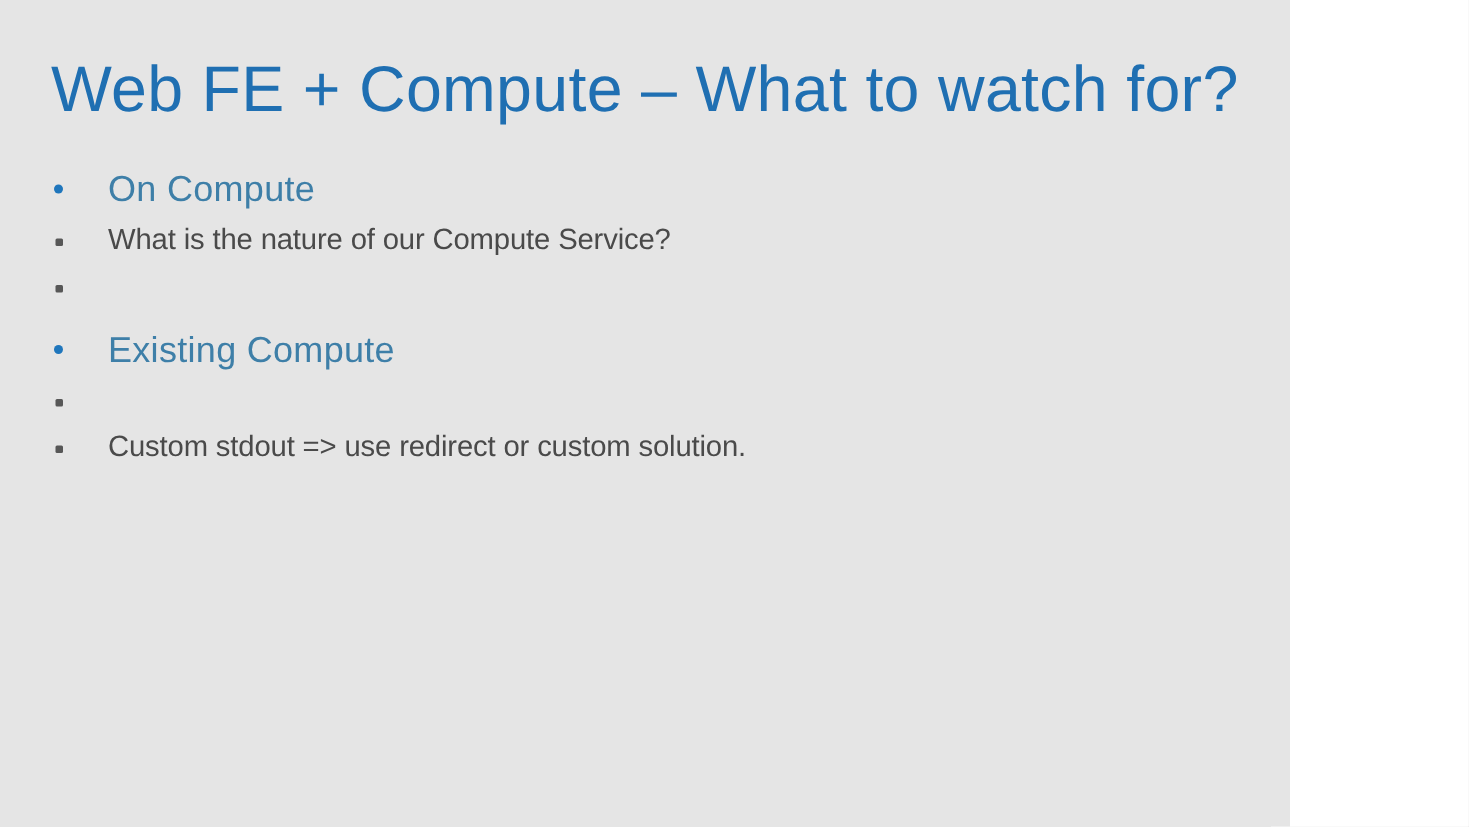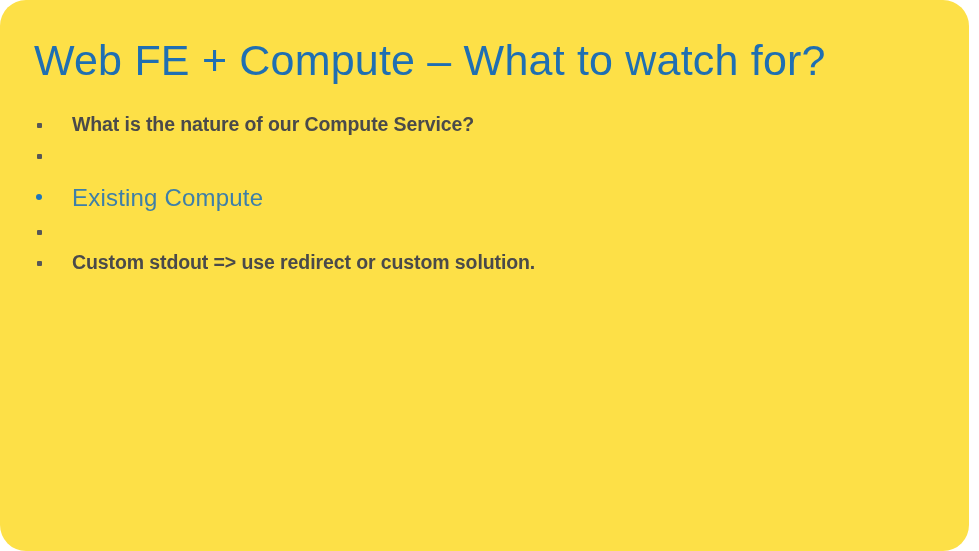--- a/index.html
+++ b/index.html
@@ -10,25 +10,24 @@
   body {
     width: 979px;
     height: 551px;
     overflow: hidden;
     font-family: "Liberation Sans", sans-serif;
     -webkit-font-smoothing: antialiased;
   }
 
   .slide {
     position: relative;
-    width: 969px;
+    width: 860px;
     height: 551px;
-    background: #fde047;
+    background: #e5e5e5;
     box-sizing: border-box;
-    border-radius: 26px;
   }
 
   
   .slide-title {
     position: absolute;
     left: 34px;
     top: 34px;
     width: 900px;
     font-size: 43px;
     font-weight: 300;
@@ -87,38 +86,42 @@
     left: 7px;
     top: 11px;
     width: 5px;
     height: 5px;
     background: #575757;
     border-radius: 1px;
   }
   .lvl2 .text {
     display: block;
     font-size: 19.5px;
-    font-weight: bold;
+    font-weight: normal;
     line-height: 24px;
     color: #4A4A4A;
     letter-spacing: -0.1px;
   }
 
   
   .group-gap { height: 9px; }
 </style>
 </head>
 <body>
 
 <div class="slide">
 
   <div class="slide-title">Web FE + Compute – What to watch for?</div>
 
   <div class="body-area">
 
+    <div class="bullet-row lvl1">
+      <span class="marker"></span>
+      <span class="text">On Compute</span>
+    </div>
 
     <div class="bullet-row lvl2">
       <span class="marker"></span>
       <span class="text">What is the nature of our Compute Service?</span>
     </div>
 
     <div class="bullet-row lvl2">
       <span class="marker"></span>
     </div>
 

